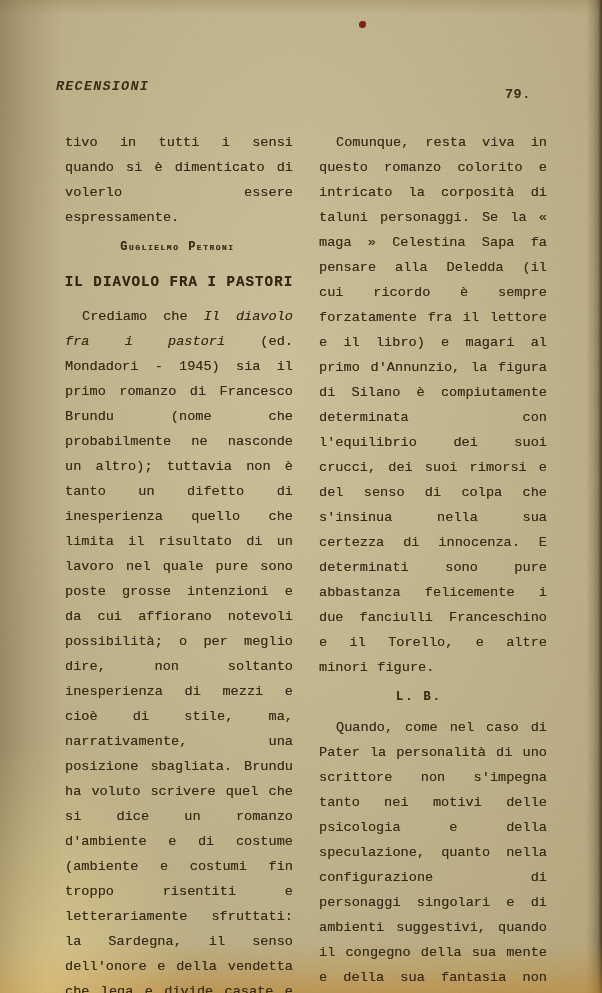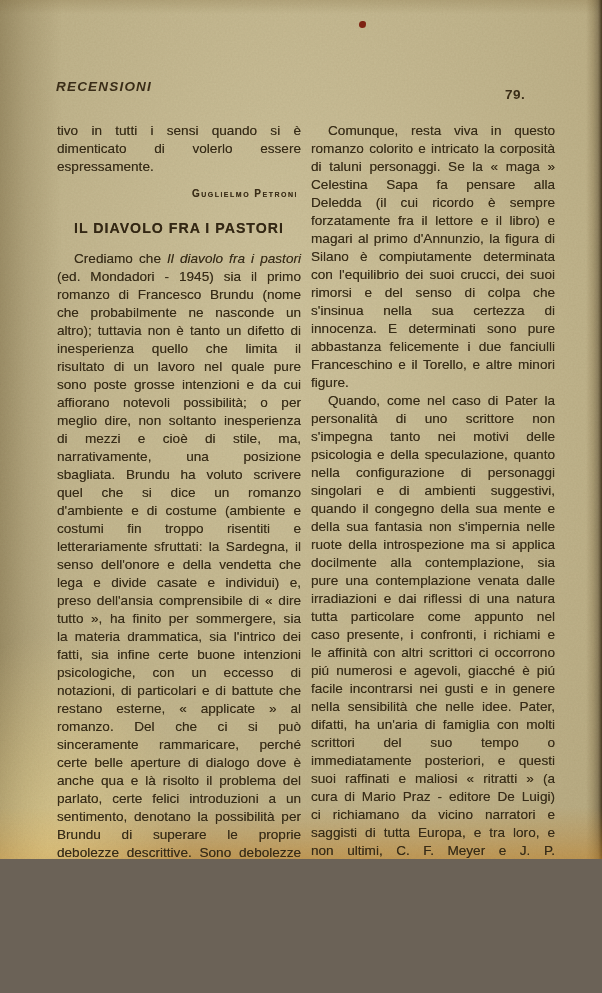--- a/index.html
+++ b/index.html
@@ -1,56 +1,56 @@
 <!DOCTYPE html>
 <html lang="it"><head>
 <meta charset="utf-8">
 <style>
   html,body{margin:0;padding:0;background:#6b6257;}
   .page{
     position:relative;
-    width:602px;height:859px;
+    width:602px;height:993px;
     overflow:hidden;
     background:
       radial-gradient(ellipse at 8% 99%, rgba(243,222,150,0.55) 0%, rgba(243,222,150,0) 18%),
       linear-gradient(0deg, rgba(196,134,44,0.55) 0px, rgba(196,134,44,0.28) 22px, rgba(196,134,44,0) 52px),
       linear-gradient(90deg, rgba(108,92,55,0.42) 0px, rgba(108,92,55,0.20) 26px, rgba(108,92,55,0) 62px),
       linear-gradient(270deg, rgba(52,38,18,0.85) 0px, rgba(52,38,18,0.35) 4px, rgba(90,70,35,0.22) 9px, rgba(90,70,35,0) 16px),
       linear-gradient(180deg, rgba(140,120,75,0.30) 0px, rgba(140,120,75,0) 14px),
       radial-gradient(ellipse at 48% 38%, rgba(255,250,222,0.16) 0%, rgba(120,100,55,0.16) 95%),
       #c6ba92;
-    font-family:Liberation Sans, sans-serif;
+    font-family:Liberation Mono, monospace;
     color:#352a17;
   }
   .grain{position:absolute;inset:0;width:602px;height:993px;opacity:.30;pointer-events:none;mix-blend-mode:multiply;}
   .header-title{
     position:absolute;left:56px;top:79px;margin:0;
     font-size:13.5px;font-style:italic;font-weight:bold;
     letter-spacing:1.2px;color:#3a2d18;
   }
   .page-number{
     position:absolute;left:505px;top:87px;
     font-size:13.5px;font-weight:bold;color:#3a2d18;letter-spacing:.5px;
   }
   .col{position:absolute;top:122px;width:244px;}
   .col-left{left:57px;}
   .col-right{left:311px;}
   .body-text{
-    margin:0;
-    font-size:13.6px;line-height:18px;
+    margin:8px;
+    font-size:13.6px;line-height:25px;
     text-align:justify;word-spacing:1.2px;
     color:#362b17;
     text-shadow:0 0 .4px rgba(54,43,23,.55);
   }
   .body-text.indent{text-indent:17px;}
   .it{font-style:italic;}
   .signature{
     font-variant:small-caps;font-weight:bold;
-    font-size:10px;letter-spacing:1.5px;
-    text-align:right;margin:8px 0 0 0;line-height:19px;
+    font-size:12px;letter-spacing:1.5px;
+    text-align:center;margin:8px 0 0 0;line-height:19px;
     color:#3a2d18;text-shadow:0 0 .4px rgba(58,45,24,.55);
   }
   .signature.petroni{padding-right:3px;}
   .signature.lb{padding-right:28px;letter-spacing:2px;margin-top:7px;}
   .section-heading{
     margin:16px 0 11px 0;
     font-size:14.2px;font-weight:bold;text-align:center;
     letter-spacing:1px;line-height:19.5px;color:#332714;
     text-shadow:0 0 .4px rgba(51,39,20,.6);
   }
@@ -79,16 +79,17 @@
   <div class="page-number">79.</div>
 
   <div class="col col-left" id="col-left">
       <p class="body-text"><span>tivo in tutti i sensi quando si è dimenticato di volerlo essere espressamente.</span></p>
       <div class="signature petroni">Guglielmo Petroni</div>
       <h2 class="section-heading">IL DIAVOLO FRA I PASTORI</h2>
       <p class="body-text indent"><span>Crediamo che </span><span class="it">Il diavolo fra i pastori</span><span> (ed. Mondadori - 1945) sia il primo romanzo di Francesco Brundu (nome che probabilmente ne nasconde un altro); tuttavia non è tanto un difetto di inesperienza quello che limita il risultato di un lavoro nel quale pure sono poste grosse intenzioni e da cui affiorano notevoli possibilità; o per meglio dire, non soltanto inesperienza di mezzi e cioè di stile, ma, narrativamente, una posizione sbagliata. Brundu ha voluto scrivere quel che si dice un romanzo d'ambiente e di costume (ambiente e costumi fin troppo risentiti e letterariamente sfruttati: la Sardegna, il senso dell'onore e della vendetta che lega e divide casate e individui) e, preso dell'ansia comprensibile di « dire tutto », ha finito per sommergere, sia la materia drammatica, sia l'intrico dei fatti, sia infine certe buone intenzioni psicologiche, con un eccesso di notazioni, di particolari e di battute che restano esterne, « applicate » al romanzo. Del che ci si può sinceramente rammaricare, perché certe belle aperture di dialogo dove è anche qua e là risolto il problema del parlato, certe felici introduzioni a un sentimento, denotano la possibilità per Brundu di superare le proprie debolezze descrittive. Sono debolezze che piú si avvertono naturalmente quando si sente il loro ufficio di riempitura, quando, non sostenute dalla necessità, diventano « letteratura » nel senso peggiore. Allora Brundu cade nella piú penosa approssimazione: « L'arco dell'orizzonte già si apriva all'aurora in un tripudio di porpora », oppure, con strane impennate di umore baroccheggiante, parla di « soffici cuscini delle sue esuberanze » o cosí ironizza: « al largo della sordida ubria-</span></p>
     </div>
   <div class="col col-right" id="col-right">
       <p class="body-text indent"><span>Comunque, resta viva in questo romanzo colorito e intricato la corposità di taluni personaggi. Se la « maga » Celestina Sapa fa pensare alla Deledda (il cui ricordo è sempre forzatamente fra il lettore e il libro) e magari al primo d'Annunzio, la figura di Silano è compiutamente determinata con l'equilibrio dei suoi crucci, dei suoi rimorsi e del senso di colpa che s'insinua nella sua certezza di innocenza. E determinati sono pure abbastanza felicemente i due fanciulli Franceschino e il Torello, e altre minori figure.</span></p>
+      <div class="signature lb">L. B.</div>
       <p class="body-text indent"><span>Quando, come nel caso di Pater la personalità di uno scrittore non s'impegna tanto nei motivi delle psicologia e della speculazione, quanto nella configurazione di personaggi singolari e di ambienti suggestivi, quando il congegno della sua mente e della sua fantasia non s'impernia nelle ruote della introspezione ma si applica docilmente alla contemplazione, sia pure una contemplazione venata dalle irradiazioni e dai riflessi di una natura tutta particolare come appunto nel caso presente, i confronti, i richiami e le affinità con altri scrittori ci occorrono piú numerosi e agevoli, giacché è piú facile incontrarsi nei gusti e in genere nella sensibilità che nelle idee. Pater, difatti, ha un'aria di famiglia con molti scrittori del suo tempo o immediatamente posteriori, e questi suoi raffinati e maliosi « ritratti » (a cura di Mario Praz - editore De Luigi) ci richiamano da vicino narratori e saggisti di tutta Europa, e tra loro, e non ultimi, C. F. Meyer e J. P. Jacobsen. In loro i gusti, gli ambienti e in certo modo anche gli stati d'animo si ritrovano come raccolti tutti idealmente in una medesima aura spirituale. Il primo dei « ritratti » che</span></p>
     </div>
 
 </div>
 
 </body></html>

